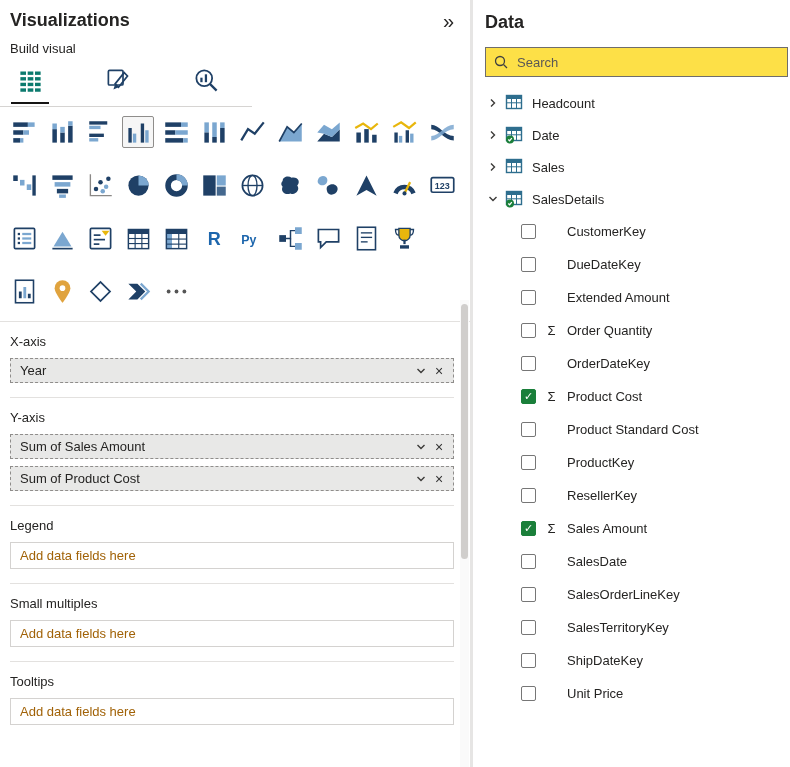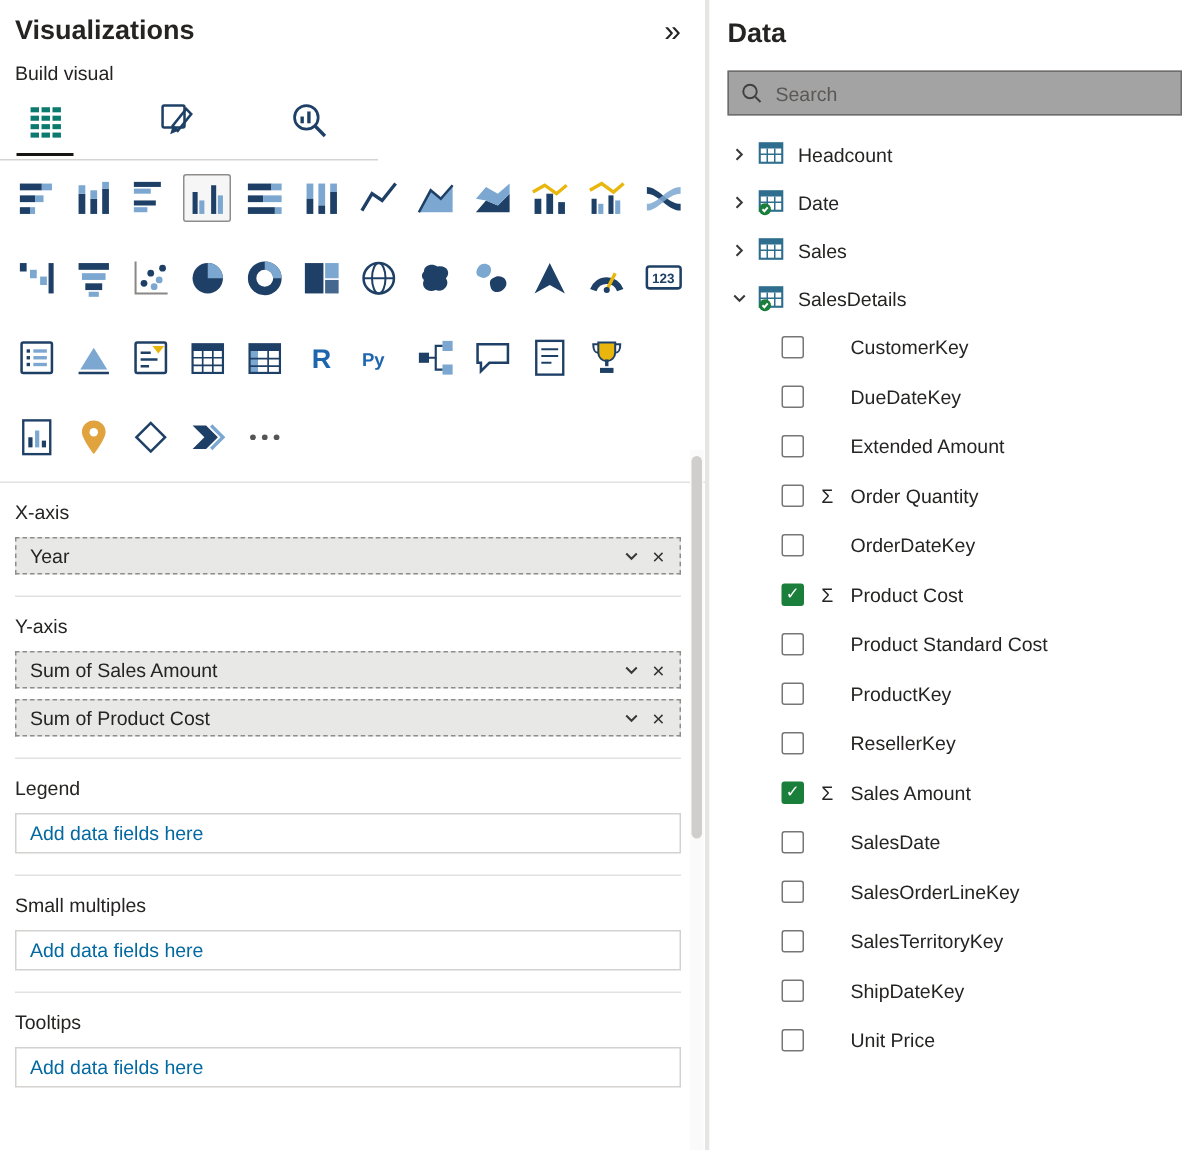--- a/index.html
+++ b/index.html
@@ -29,32 +29,32 @@
   .well-section { padding:10px 0 14px; border-bottom:1px solid #e3e1df; }
   .well-section:last-child { border-bottom:none; }
   .well-label { font-size:13px; margin:2px 0 9px; }
   .pill { display:flex; align-items:center; height:25px; background:#e8e8e7; border:1px dashed #8f8d8b;
           padding:0 6px 0 9px; font-size:13px; margin-bottom:7px; cursor:pointer; }
   .pill:last-child { margin-bottom:0; }
   .pill-text { flex:1; white-space:nowrap; overflow:hidden; }
   .pill-chev { width:20px; display:flex; justify-content:center; cursor:pointer; }
   .pill-x { width:16px; text-align:center; cursor:pointer; font-size:14px; color:#333; line-height:1; }
   .empty-well { height:27px; border:1px solid #d4d2d0; background:#fff; display:flex; align-items:center;
-                padding:0 9px; font-size:13px; color:#0369a1; cursor:pointer; }
+                padding:0 9px; font-size:13px; color:#a16207; cursor:pointer; }
   .v-scroll { position:absolute; top:300px; right:1px; bottom:0; width:9px; background:#fafafa; cursor:pointer; }
   .v-thumb { position:absolute; top:4px; left:1px; width:7px; height:255px; background:#d0cecc; border-radius:4px; cursor:pointer; }
 
   
   .pane-divider { width:3px; flex:none; background:#e6e5e4; }
 
   
   .data-pane { flex:1; padding-left:12px; overflow:hidden; background:#fff; }
   .data-title { font-size:18px; font-weight:700; padding:12px 0 2px; }
   .search-box { display:flex; align-items:center; gap:7px; border:1px solid #6f6d6b; height:30px;
-                margin:12px 2px 10px 0; padding:0 8px; background:#a3a3a3; }
+                margin:12px 2px 10px 0; padding:0 8px; background:#fde047; }
   .search-ic { display:flex; align-items:center; }
   .search-input { border:0; outline:0; flex:1; font-size:13px; color:#252423; font-family:inherit; background:transparent; }
   .search-input::placeholder { color:#5a5856; }
   .tree { font-size:13px; }
   .tree-row { display:flex; align-items:center; height:32px; gap:4px; cursor:pointer; }
   .chev { width:16px; display:flex; justify-content:center; align-items:center; cursor:pointer; }
   .tbl-ic { display:flex; align-items:center; margin-right:3px; }
   .tbl-name { white-space:nowrap; }
   .field-row { display:flex; align-items:center; height:33px; padding-left:36px; gap:9px; cursor:pointer; }
   .checkbox { width:15px; height:15px; border:1px solid #767676; border-radius:2px; background:#fff;

